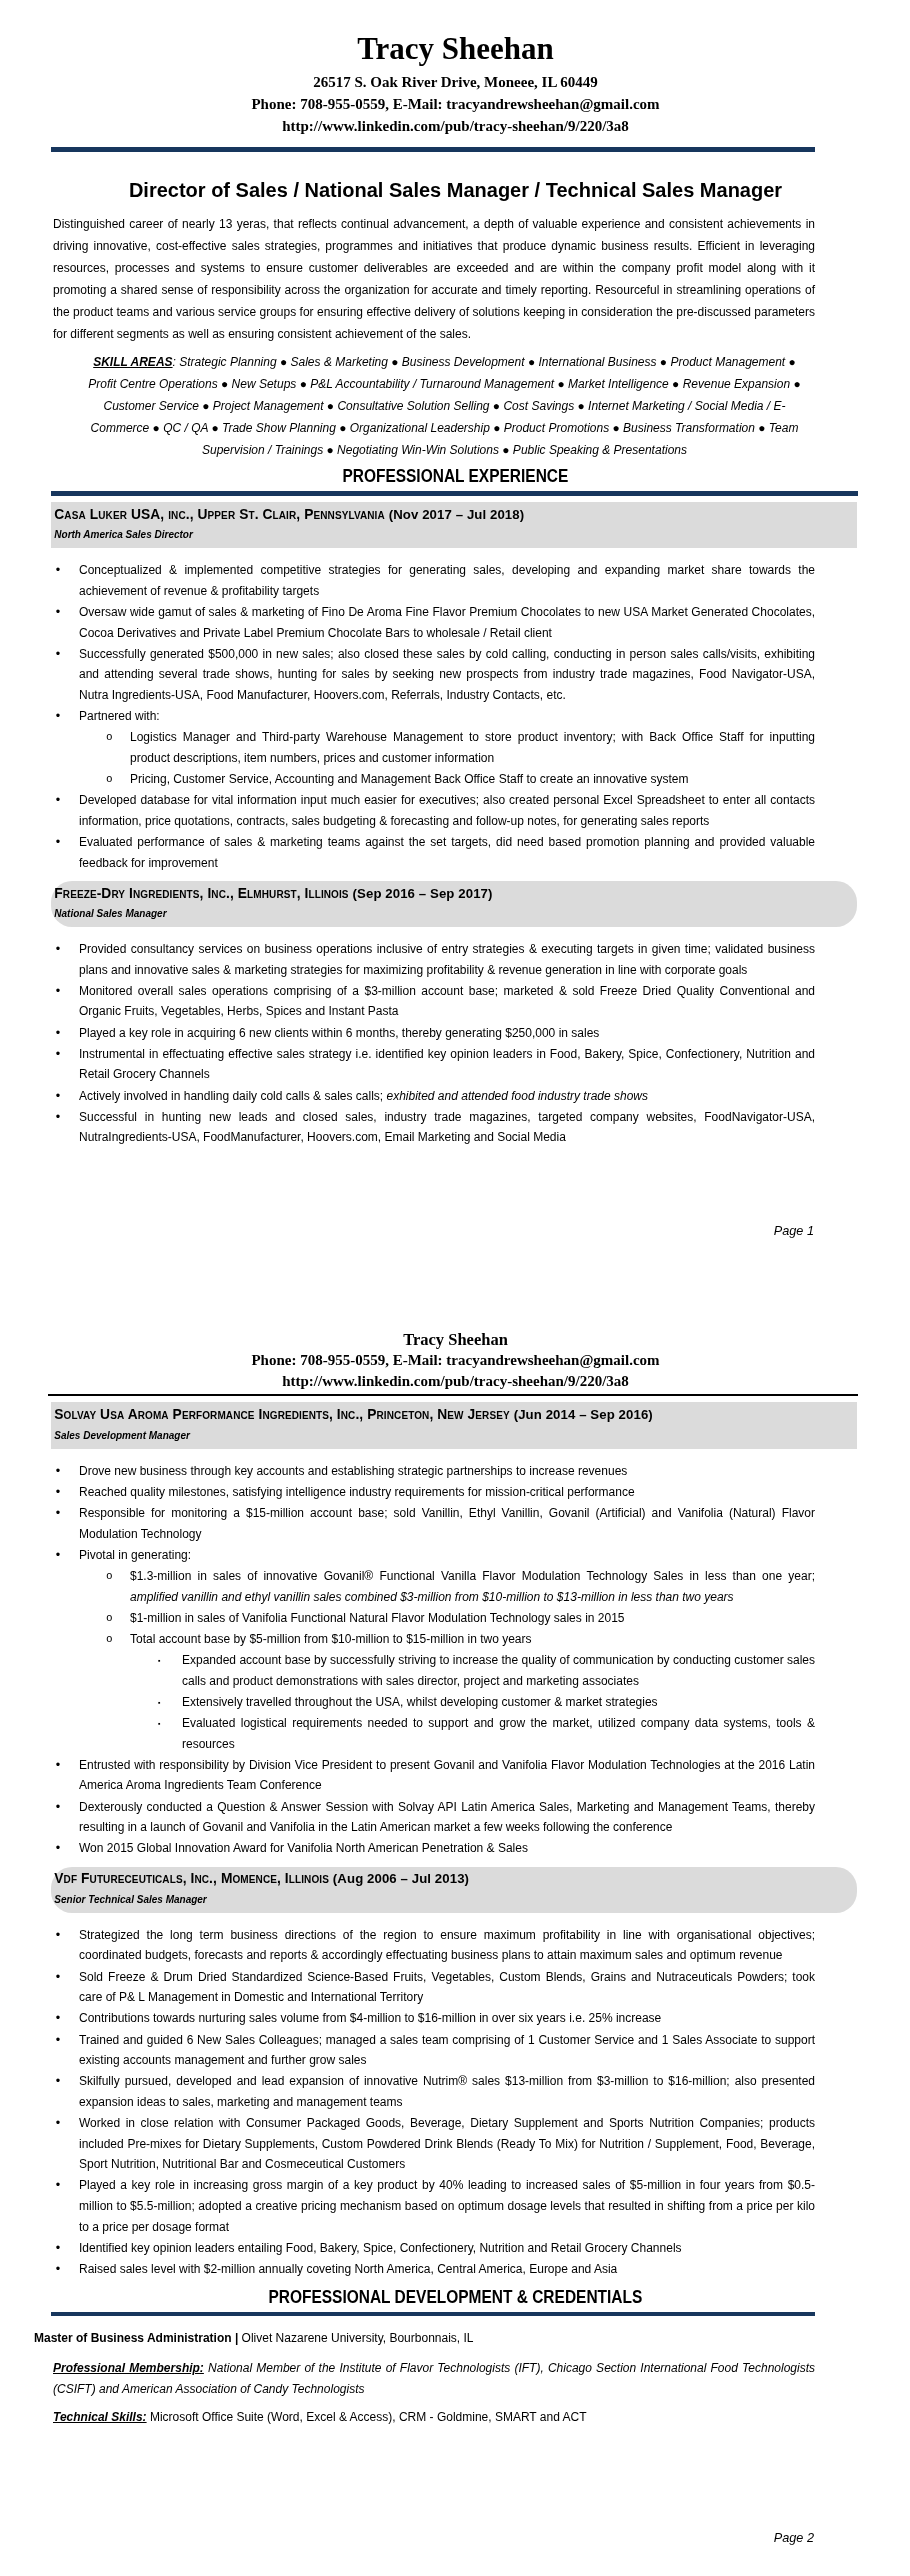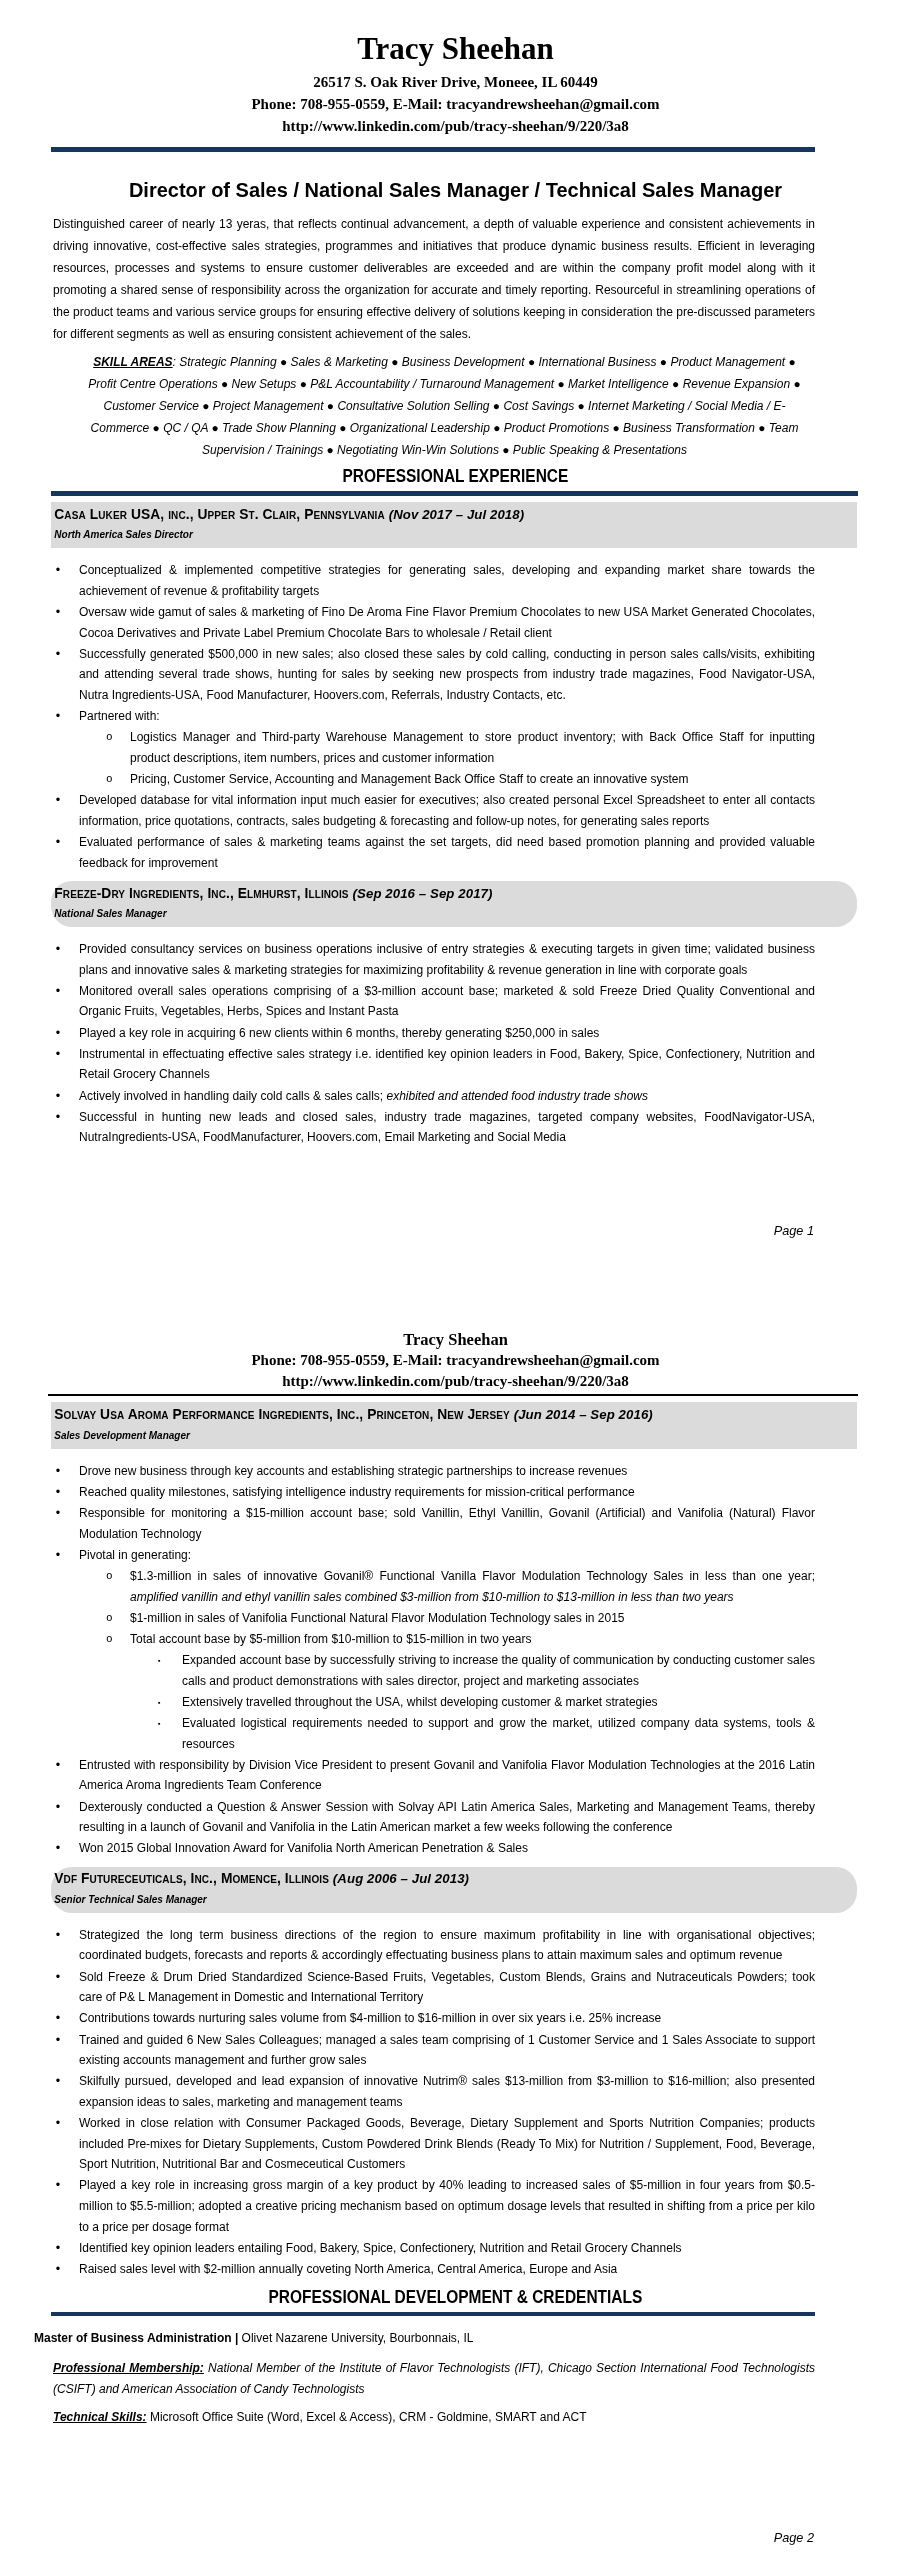--- a/index.html
+++ b/index.html
@@ -33,21 +33,21 @@
 
   
   .sect-wrap { text-align:center; margin-top:4.4px; }
   .sect { display:inline-block; font-weight:700; font-size:18px; line-height:21px; transform:scaleX(0.86); }
 
   
   .jobhead { margin:6.6px 0 0 51px; width:803px; background:var(--graybg,#DBDBDB); padding:2.8px 0 3.9px 3.3px; }
   .jobhead + .bullets { margin-top:12px; }
   .bullets + .jobhead { margin-top:7.7px;border-radius:21px; }
   .co { font-weight:700; font-size:13.8px; line-height:20.4px; font-variant:small-caps; letter-spacing:0.1px; }
-  .dates { font-weight:700; font-size:13.2px; font-style:italic; font-variant:normal; }
+  .dates { font-weight:700; font-size:13.2px; font-variant:normal; }
   .jt { font-weight:700; font-style:italic; font-size:10px; line-height:19px; }
 
   
   .bullets { margin:12px 96px 0 53px; }
   .bullet { position:relative; font-size:12px; line-height:20.6px; text-align:justify; margin-bottom:0.6px; }
   .lvl1 { padding-left:26px; }
   .lvl2 { padding-left:77px; }
   .lvl3 { padding-left:129px; }
   .marker { position:absolute; top:0; }
   .lvl1 > .marker { left:2.8px;  font-size:12.7px; }

